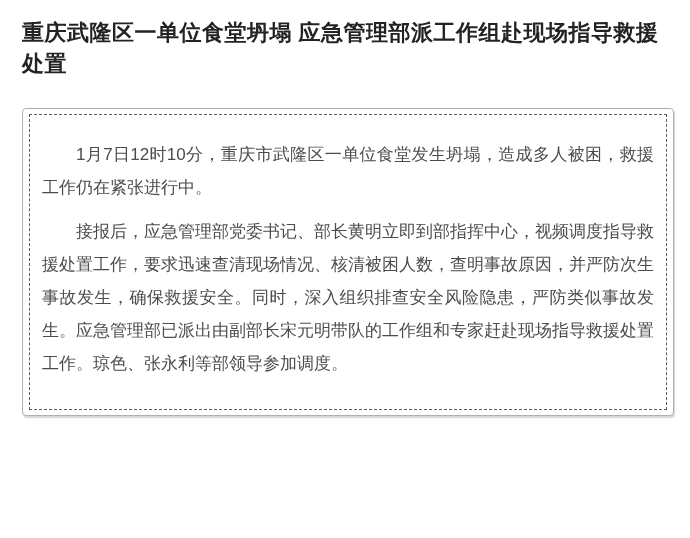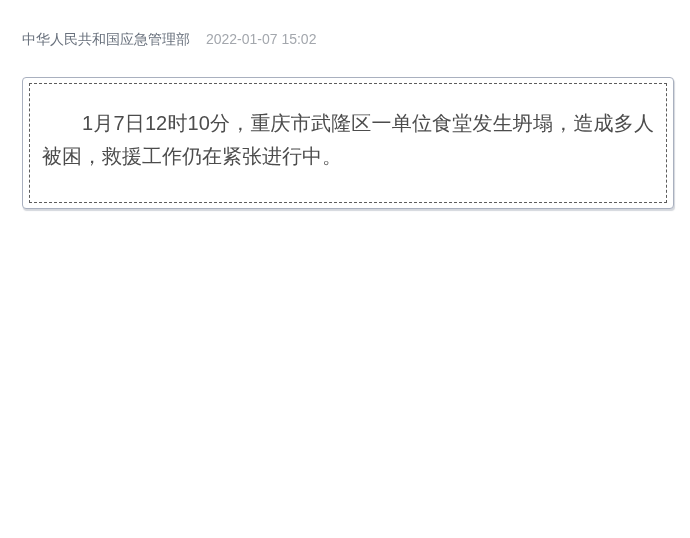--- a/index.html
+++ b/index.html
@@ -48,37 +48,35 @@
     padding: 5px 6px;
     background: #ffffff;
     box-shadow: 1px 2px 1px rgba(160,166,178,0.45);
   }
   .content-inner {
     border: 1px dashed #5c5c5c;
     padding: 12px 12px 18px 12px;
   }
   .content-inner p {
     margin: 11px 0;
-    font-size: 20px;
+    font-size: 17px;
     line-height: 33px;
     color: #4c4c4c;
     text-indent: 2em;
     text-align: justify;
   }
 </style>
 </head>
 <body>
 
 <div class="page">
 
+  <h1 class="title">重庆武隆区一单位食堂坍塌 应急管理部派工作组赴现场指导救援处置</h1>
 
-  <div class="meta">
-    <span class="source">中华人民共和国应急管理部</span>
-    <span class="date">2022-01-07 15:02</span>
-  </div>
 
   <div class="content-box">
     <div class="content-inner">
       <p>1月7日12时10分，重庆市武隆区一单位食堂发生坍塌，造成多人被困，救援工作仍在紧张进行中。</p>
+      <p>接报后，应急管理部党委书记、部长黄明立即到部指挥中心，视频调度指导救援处置工作，要求迅速查清现场情况、核清被困人数，查明事故原因，并严防次生事故发生，确保救援安全。同时，深入组织排查安全风险隐患，严防类似事故发生。应急管理部已派出由副部长宋元明带队的工作组和专家赶赴现场指导救援处置工作。琼色、张永利等部领导参加调度。</p>
     </div>
   </div>
 
 </div>
 
 </body></html>

